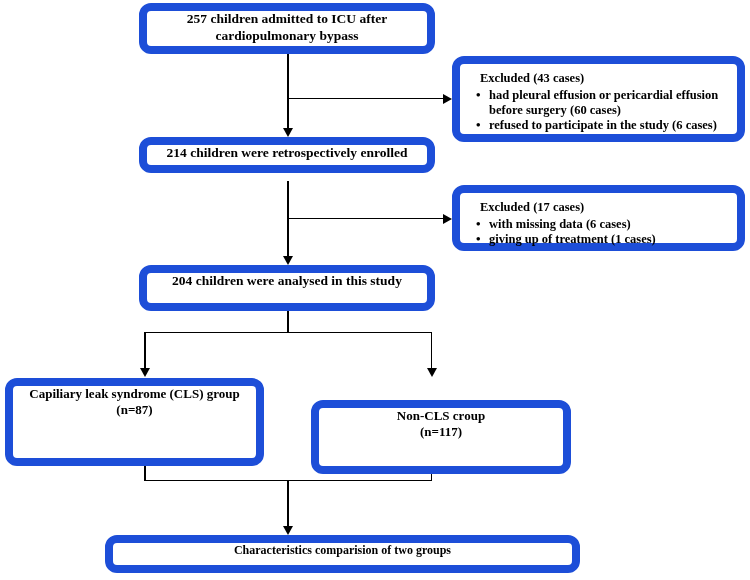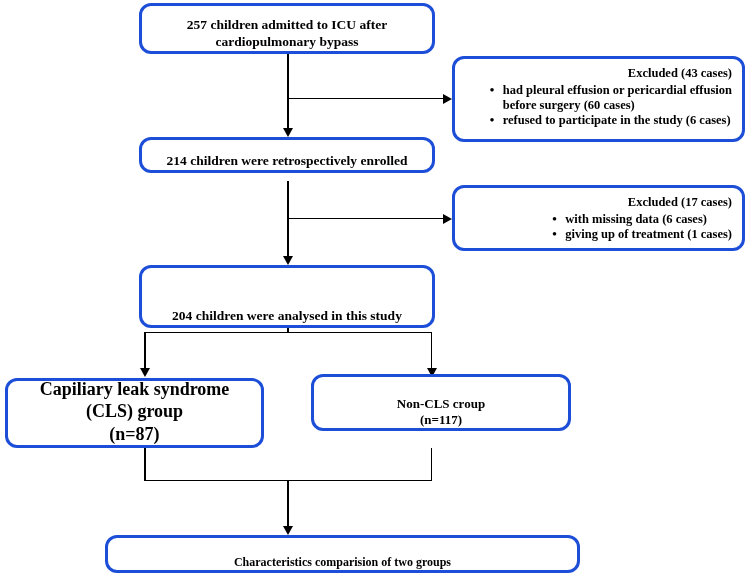--- a/index.html
+++ b/index.html
@@ -13,24 +13,24 @@
     width: 750px;
     height: 580px;
     background: #ffffff;
     overflow: hidden;
     font-family: "Liberation Serif", "DejaVu Serif", serif;
   }
   .node {
     position: absolute;
     box-sizing: border-box;
     background: #ffffff;
-    border: 3px solid #1d4ed8;
+    border: 8px solid #1d4ed8;
     border-radius: 12px;
     display: flex;
-    align-items: flex-end;
+    align-items: flex-start;
     justify-content: center;
     text-align: center;
     font-weight: bold;
     color: #000000;
     line-height: 1.25;
     z-index: 2;
   }
   .node-text {
     display: block;
     padding: 0 8px;
@@ -40,29 +40,29 @@
   
   #node-admitted {
     left: 139px; top: 3px; width: 296px; height: 51px;
     font-size: 13.5px;
   }
   #node-enrolled {
     left: 139px; top: 137px; width: 296px; height: 36px;
     font-size: 13.5px;
   }
   #node-analysed {
-    left: 139px; top: 265px; width: 296px; height: 63px;
+    left: 139px; top: 265px; width: 296px; height: 46px;
     font-size: 13.5px;
   }
   #node-cls {
-    left: 5px; top: 378px; width: 259px; height: 70px;
-    font-size: 18px;
+    left: 5px; top: 378px; width: 259px; height: 88px;
+    font-size: 13px;
   }
   #node-noncls {
-    left: 311px; top: 374px; width: 260px; height: 57px;
+    left: 311px; top: 400px; width: 260px; height: 74px;
     font-size: 13px;
   }
   #node-characteristics {
     left: 105px; top: 535px; width: 475px; height: 38px;
     font-size: 12px;
   }
 
   
   .excluded {
     justify-content: flex-start;

